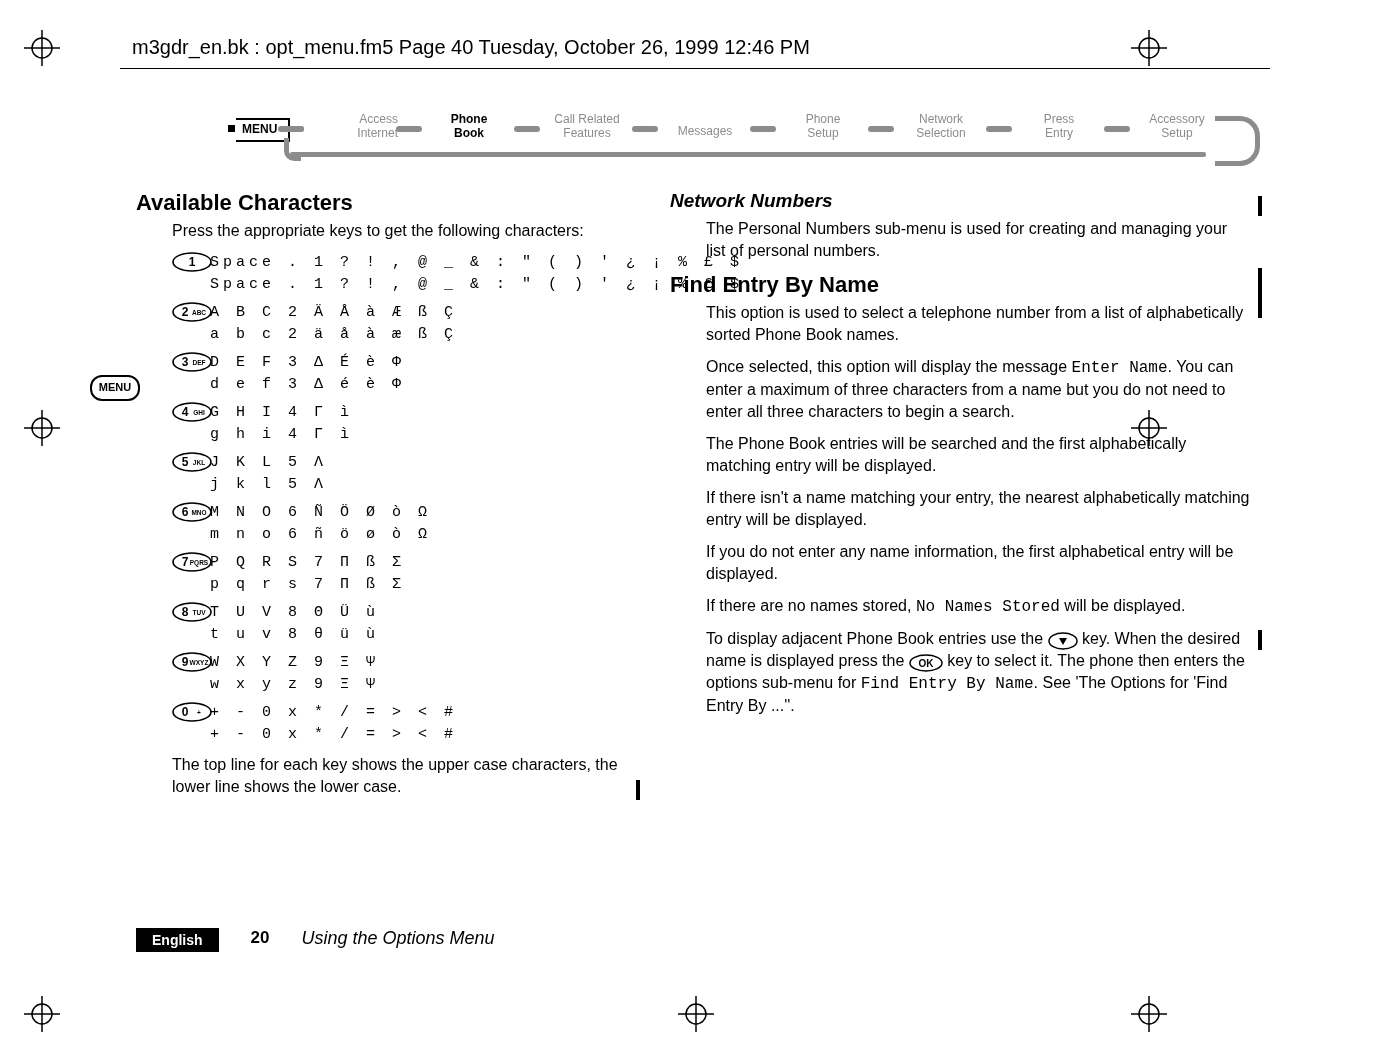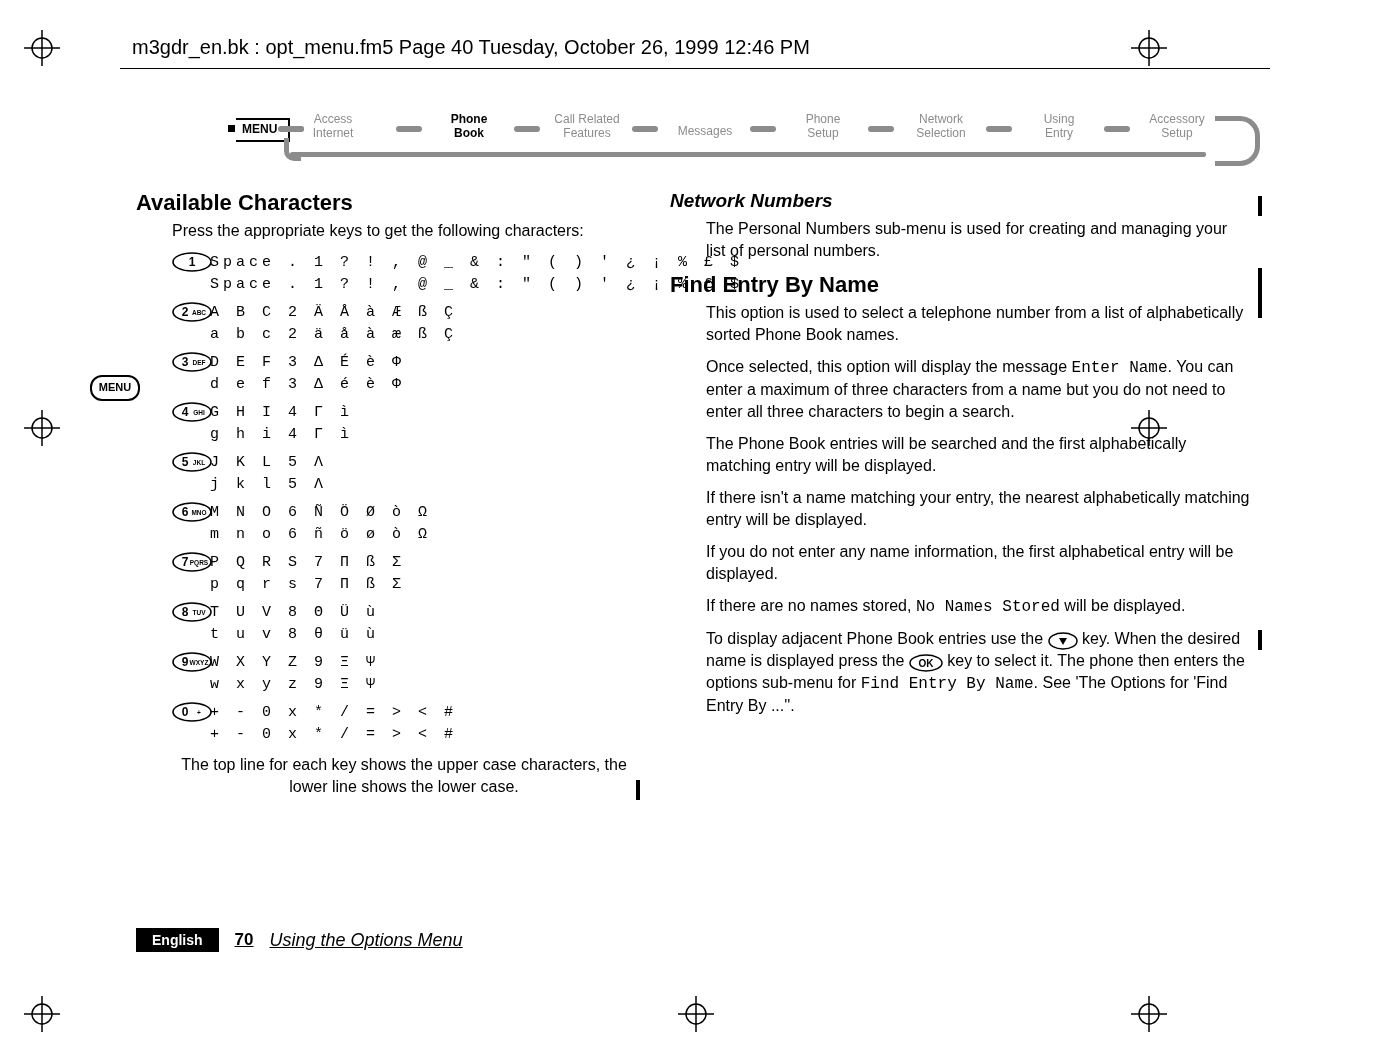--- a/index.html
+++ b/index.html
@@ -191,23 +191,22 @@
     display: inline-block;
     vertical-align: -6px;
   }
   .inline-key svg { display: block; }
   
   .footer {
     position: absolute;
     bottom: 110px;
     left: 136px;
     display: flex;
-    align-items: center;
-    gap: 16px;
-    text-decoration: underline;
+    align-items: flex-start;
+    gap: 32px;
   }
   .footer-lang {
     background: #000;
     color: #fff;
     font-size: 14px;
     font-weight: bold;
     padding: 4px 16px;
   }
   .footer-page {
     font-size: 17px;
@@ -273,21 +272,21 @@
       </svg>
   </div>
 
   <div class="header-line">m3gdr_en.bk : opt_menu.fm5  Page 40  Tuesday, October 26, 1999  12:46 PM</div>
   <div class="header-rule"></div>
 
   <div class="menu-diagram">
     <div class="menu-box">MENU</div>
 
     <div id="nodes-holder">
-        <div class="node" style="left: 52px; top: 8px; width: 90px;">
+        <div class="node" style="left: 72px; top: 8px; width: 90px; text-align: right;">
           <div>Access</div>
           <div>Internet</div>
         </div>
         <div class="connector" style="left: 42px; width: 26px;"></div>
         <div class="node current" style="left: 188px; top: 8px; width: 90px;">
           <div>Phone</div>
           <div>Book</div>
         </div>
         <div class="connector" style="left: 160px; width: 26px;"></div>
         <div class="node" style="left: 306px; top: 8px; width: 90px;">
@@ -304,21 +303,21 @@
           <div>Phone</div>
           <div>Setup</div>
         </div>
         <div class="connector" style="left: 514px; width: 26px;"></div>
         <div class="node" style="left: 660px; top: 8px; width: 90px;">
           <div>Network</div>
           <div>Selection</div>
         </div>
         <div class="connector" style="left: 632px; width: 26px;"></div>
         <div class="node" style="left: 778px; top: 8px; width: 90px;">
-          <div>Using</div>
+          <div>Press</div>
           <div>Entry</div>
         </div>
         <div class="connector" style="left: 750px; width: 26px;"></div>
         <div class="node" style="left: 896px; top: 8px; width: 90px;">
           <div>Accessory</div>
           <div>Setup</div>
         </div>
         <div class="connector" style="left: 868px; width: 26px;"></div>
         <div class="connector" style="left: 50px; width: 18px;"></div>
       </div>
@@ -409,21 +408,21 @@
         <div class="char-row">
           <div class="keycap"><svg width="40" height="20">
               <ellipse cx="20" cy="10" rx="19" ry="9" fill="none" stroke="#000" stroke-width="1.6"></ellipse>
               <text x="13" y="14" text-anchor="middle" font-size="12" font-family="Arial" font-weight="bold">0</text>
               <text x="27" y="13" text-anchor="middle" font-size="6.5" font-family="Arial" font-weight="bold">+</text>
             </svg></div>
           <div class="char-lines"><div>+ - 0 x * / = &gt; &lt; #</div><div>+ - 0 x * / = &gt; &lt; #</div></div>
         </div>
       </div>
 
-    <p class="body" style="margin-top:8px;text-align:center;">The top line for each key shows the upper case characters, the lower line shows the lower case.</p>
+    <p class="body" style="margin-top:8px;">The top line for each key shows the upper case characters, the lower line shows the lower case.</p>
   </div>
 
   <div class="col col-right">
     <p class="h-ital">Network Numbers</p>
     <p class="body">The Personal Numbers sub-menu is used for creating and managing your list of personal numbers.</p>
     <p class="h-small" style="margin-top:6px;">Find Entry By Name</p>
     <p class="body">This option is used to select a telephone number from a list of alphabetically sorted Phone Book names.</p>
 
     <p class="body">
       <span>Once selected, this option will display the message </span><span class="lcd">Enter Name</span><span>. You can enter a maximum of three characters from a name but you do not need to enter all three characters to begin a search.</span>
@@ -456,17 +455,17 @@
     </p>
   </div>
 
   <div class="edit-mark" style="top:196px; left:1258px;"></div>
   <div class="edit-mark" style="top:268px; left:1258px; height:50px;"></div>
   <div class="edit-mark" style="top:630px; left:1258px; height:20px;"></div>
   <div class="edit-mark" style="top:780px; left:636px;"></div>
 
   <div class="footer">
     <span class="footer-lang">English</span>
-    <span class="footer-page">70</span>
+    <span class="footer-page">20</span>
     <span class="footer-title">Using the Options Menu</span>
   </div>
 
 </div>
 
 </body></html>

